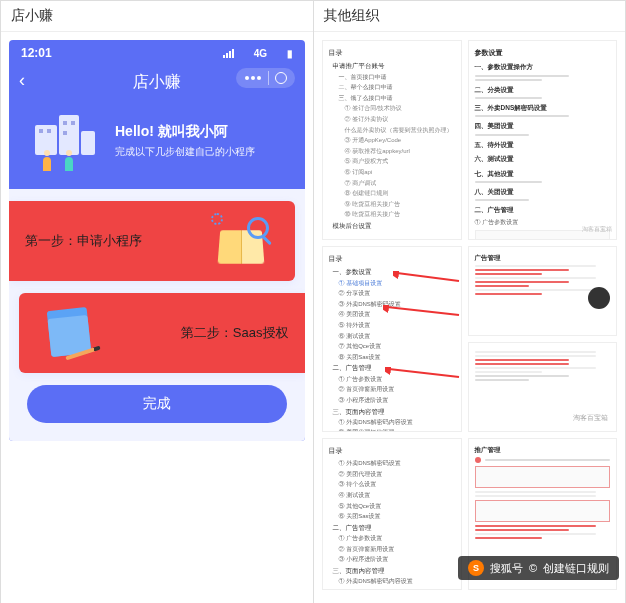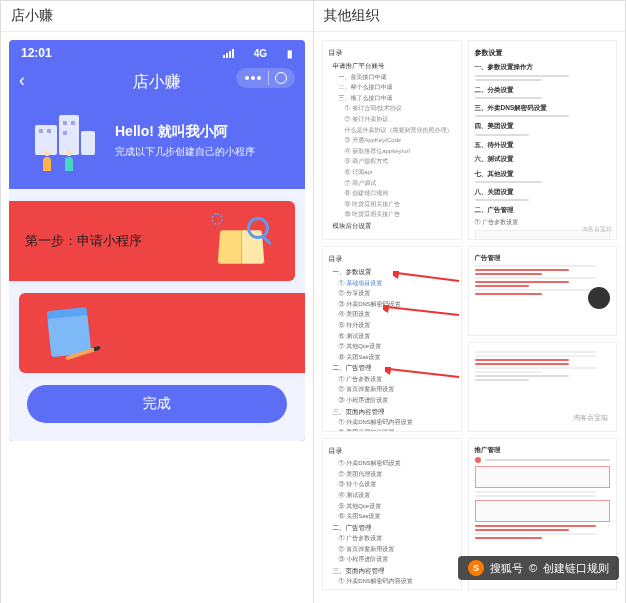--- a/index.html
+++ b/index.html
@@ -146,20 +146,21 @@
               <div class="book"></div>
               <div class="magnifier"></div>
               <div class="dot-deco" style="top:-2px;left:2px"></div>
             </div>
           </div>
           <div class="step-card right-align">
             <div class="step-illust">
               <div class="folder"></div>
               <div class="pencil"></div>
             </div>
+            <span class="step-label">第二步：Saas授权</span>
           </div>
           <div class="done-btn">完成</div>
         </div>
       </div>
     </div>
   </div>
 
   <div class="col">
     <div class="col-header">其他组织</div>
     <div class="col-body">

